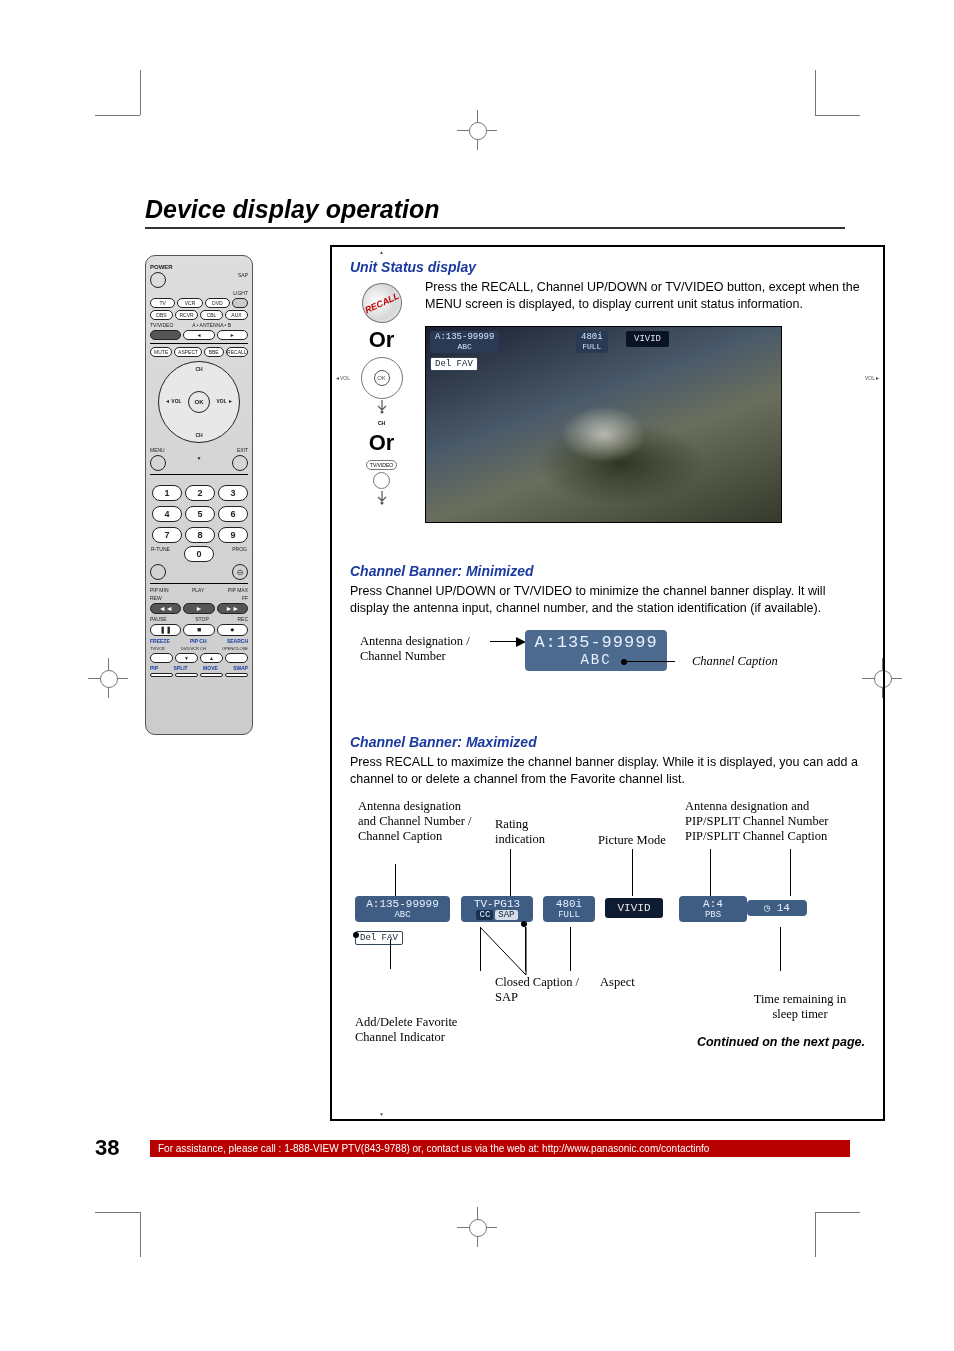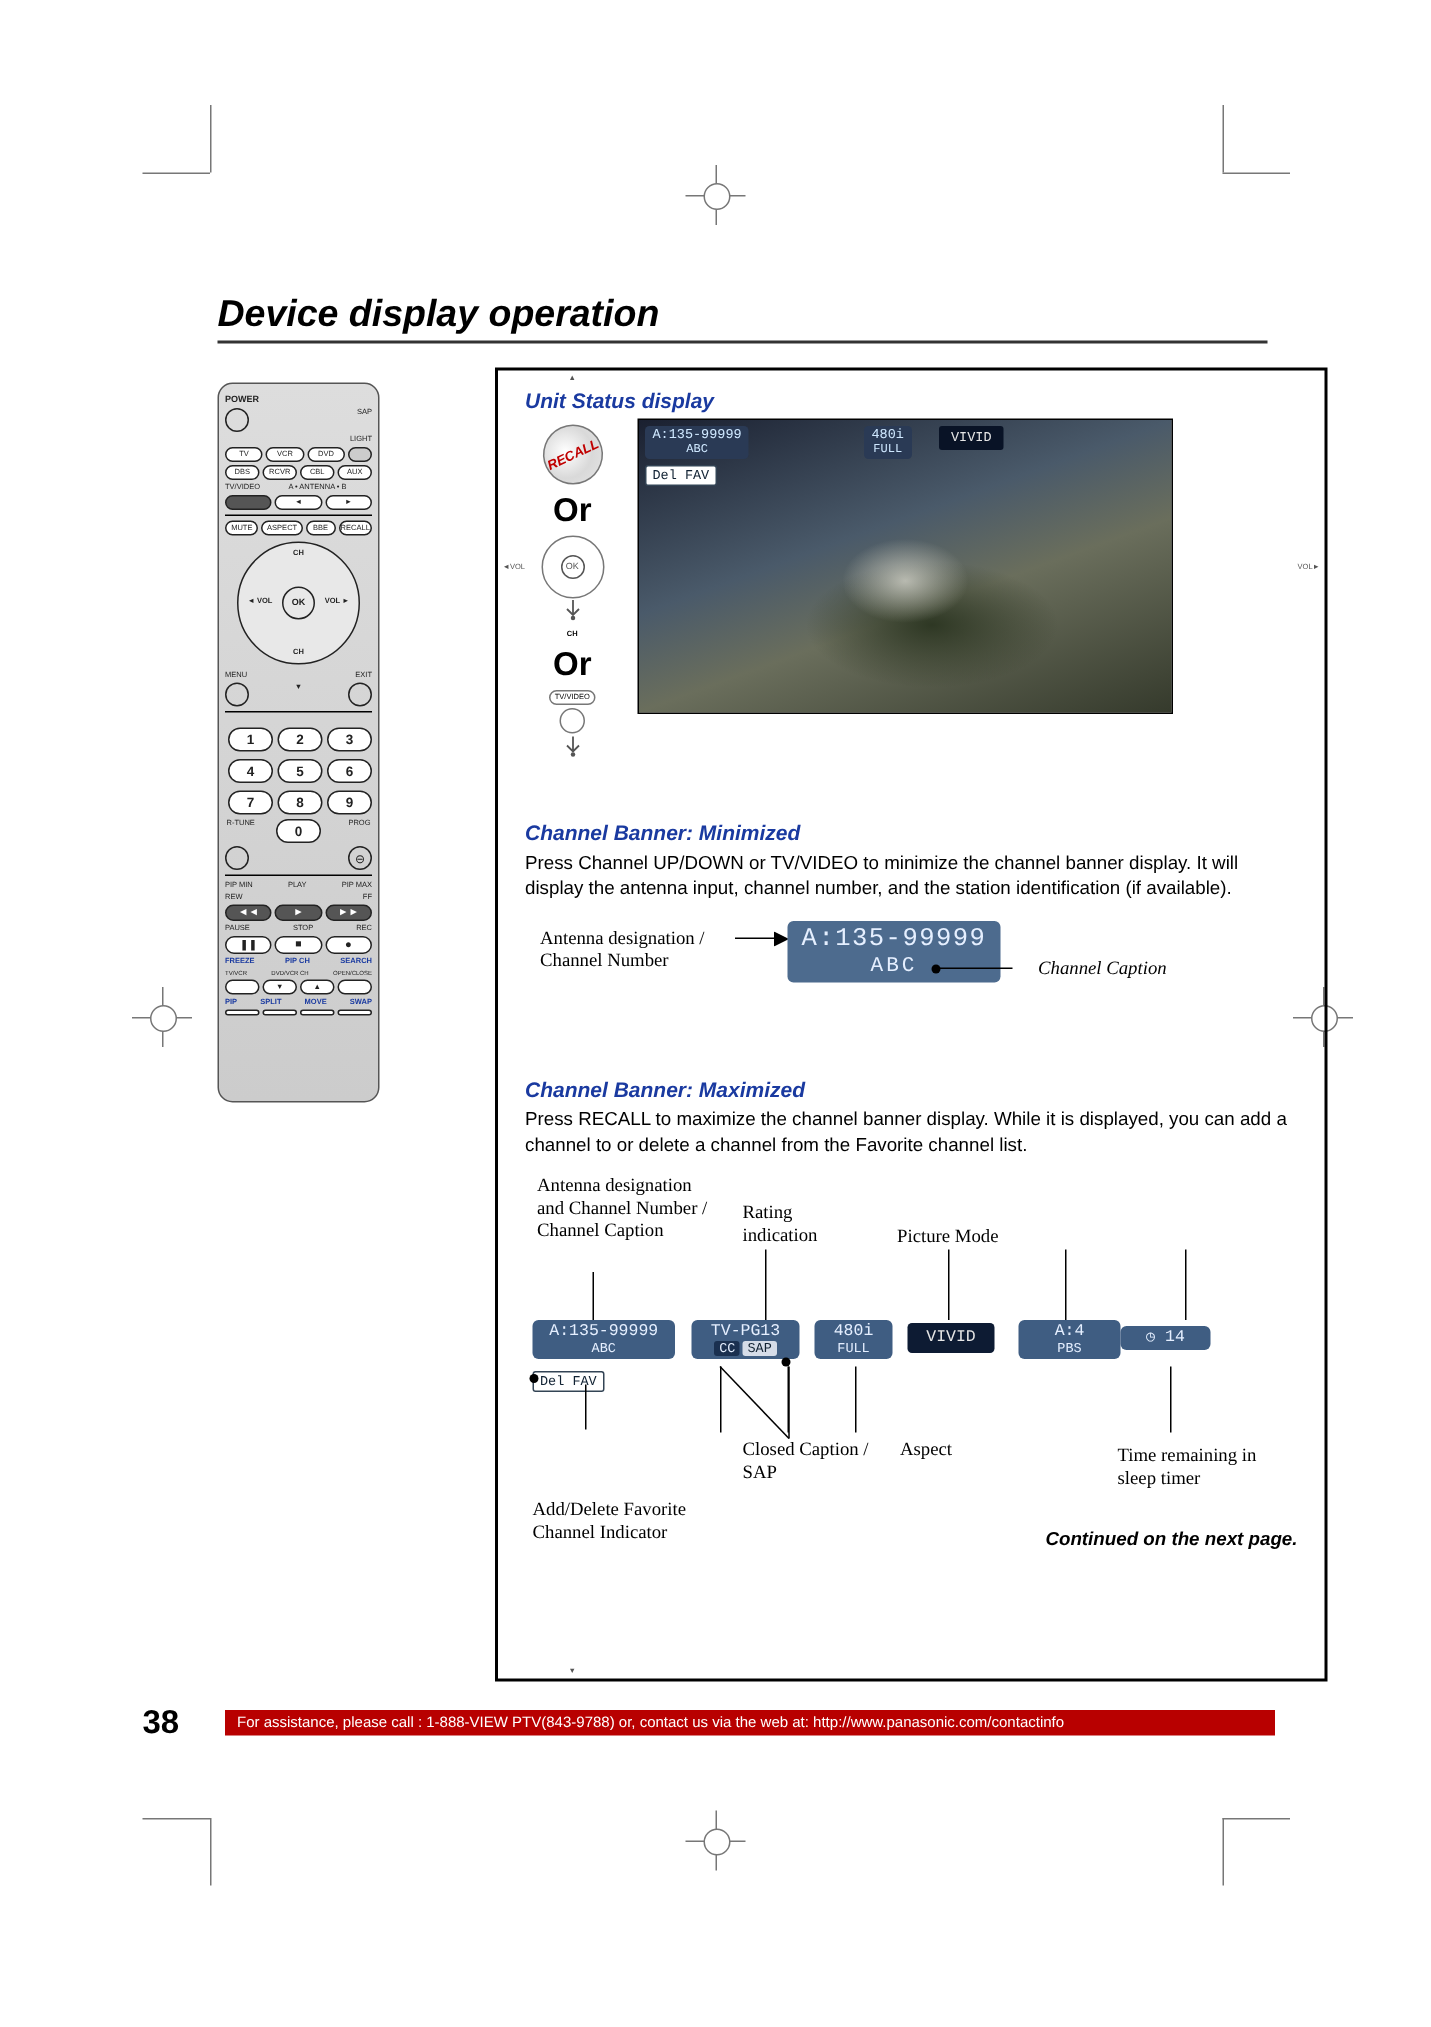--- a/index.html
+++ b/index.html
@@ -426,20 +426,21 @@
             <div class="push-dn" style="margin-top:-2px">
               <svg width="18" height="18" viewBox="0 0 18 18">
                   <path d="M9 2 L9 12 M5 8 L9 12 L13 8" stroke="#555" stroke-width="1.2" fill="none"></path>
                   <circle cx="9" cy="14" r="1.5" fill="#555"></circle>
                 </svg>
             </div>
           </div>
         </div>
 
         <div style="flex:1;">
+          <div class="body-txt" style="margin-bottom:14px;">Press the RECALL, Channel UP/DOWN or TV/VIDEO button, except when the MENU screen is displayed, to display current unit status information.</div>
           <div class="tvimg">
             <div class="scene"></div>
             <div class="pill" style="left:4px;top:4px;">
               <span>A:135-99999</span>
               <span class="subpill">ABC</span>
             </div>
             <div class="pill" style="left:150px;top:4px;">
               <span>480i</span>
               <span class="subpill">FULL</span>
             </div>
@@ -474,20 +475,21 @@
 
       <div style="height:32px;"></div>
       <div class="sect-h">Channel Banner: Maximized</div>
       <div class="body-txt">Press RECALL to maximize the channel banner display. While it is displayed, you can add a channel to or delete a channel from the Favorite channel list.</div>
 
       <div style="position:relative;height:250px;margin-top:12px;">
 
         <div class="callout" style="position:absolute;left:8px;top:0;width:115px;">Antenna designation and Channel Number / Channel Caption</div>
         <div class="callout" style="position:absolute;left:145px;top:18px;width:70px;">Rating indication</div>
         <div class="callout" style="position:absolute;left:248px;top:34px;width:85px;">Picture Mode</div>
+        <div class="callout" style="position:absolute;left:335px;top:0;width:170px;">Antenna designation and PIP/SPLIT Channel Number PIP/SPLIT Channel Caption</div>
 
         <div class="leader v" style="left:45px;top:65px;height:32px;"></div>
         <div class="leader v" style="left:160px;top:50px;height:47px;"></div>
         <div class="leader v" style="left:282px;top:50px;height:47px;"></div>
         <div class="leader v" style="left:360px;top:50px;height:47px;"></div>
         <div class="leader v" style="left:440px;top:50px;height:47px;"></div>
 
         <div class="max-osd" style="position:absolute;left:5px;top:97px;">
           <div class="osd-chunk" style="left:0;top:0;width:95px;">
             <span>A:135-99999</span>
@@ -530,21 +532,21 @@
         <div class="leader v" style="left:430px;top:128px;height:44px;"></div>
 
         <svg style="position:absolute;left:128px;top:126px;" width="100" height="55">
           <line x1="2" y1="2" x2="48" y2="50" stroke="#000" stroke-width="1"></line>
           <line x1="48" y1="2" x2="48" y2="50" stroke="#000" stroke-width="1"></line>
         </svg>
 
         <div class="callout" style="position:absolute;left:5px;top:176px;width:120px;margin-top:40px;">Add/Delete Favorite Channel Indicator</div>
         <div class="callout" style="position:absolute;left:145px;top:176px;width:100px;">Closed Caption / SAP</div>
         <div class="callout" style="position:absolute;left:250px;top:176px;width:60px;">Aspect</div>
-        <div class="callout" style="position:absolute;left:395px;top:180px;width:110px;text-align:left;">Time remaining in sleep timer</div>
+        <div class="callout" style="position:absolute;left:395px;top:193px;width:110px;text-align:center;">Time remaining in sleep timer</div>
 
         <div class="cont-note" style="position:absolute;right:0;bottom:0;">Continued on the next page.</div>
       </div>
 
     </div>
   </div>
 
   <div class="footer">
     <div class="pgnum">38</div>
     <div class="footer-bar">For assistance, please call : 1-888-VIEW PTV(843-9788) or, contact us via the web at: http://www.panasonic.com/contactinfo</div>

